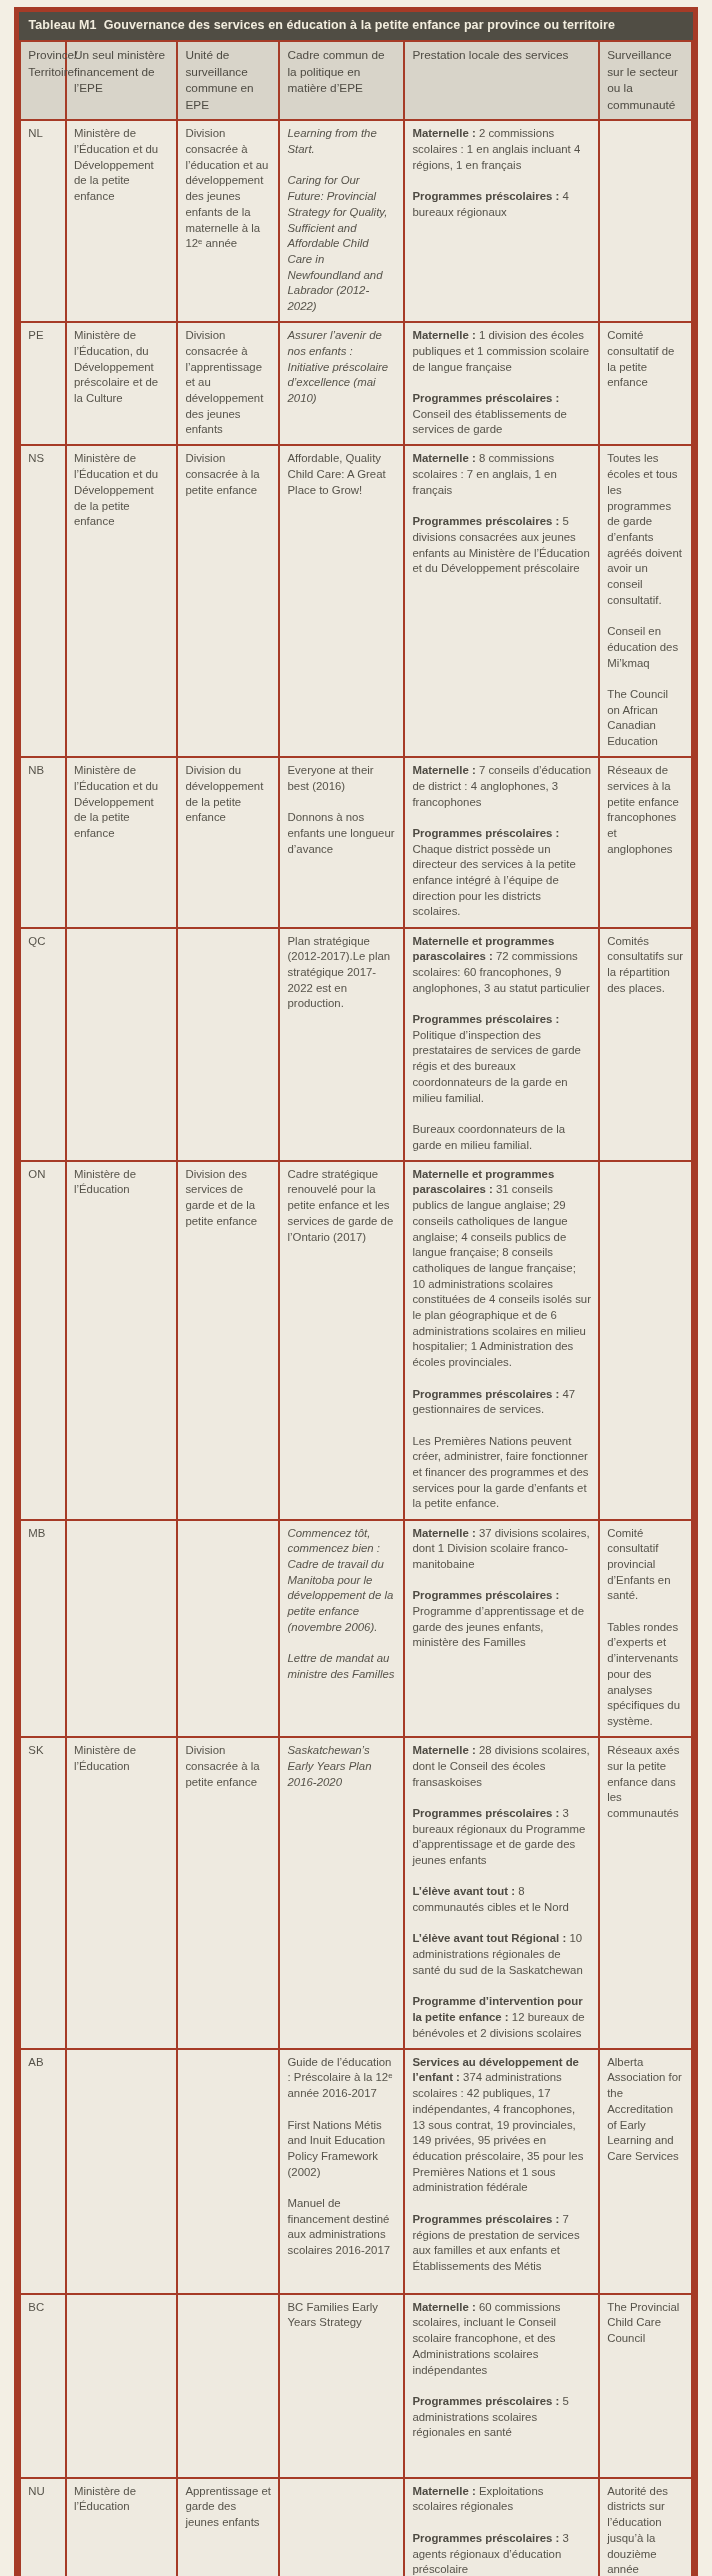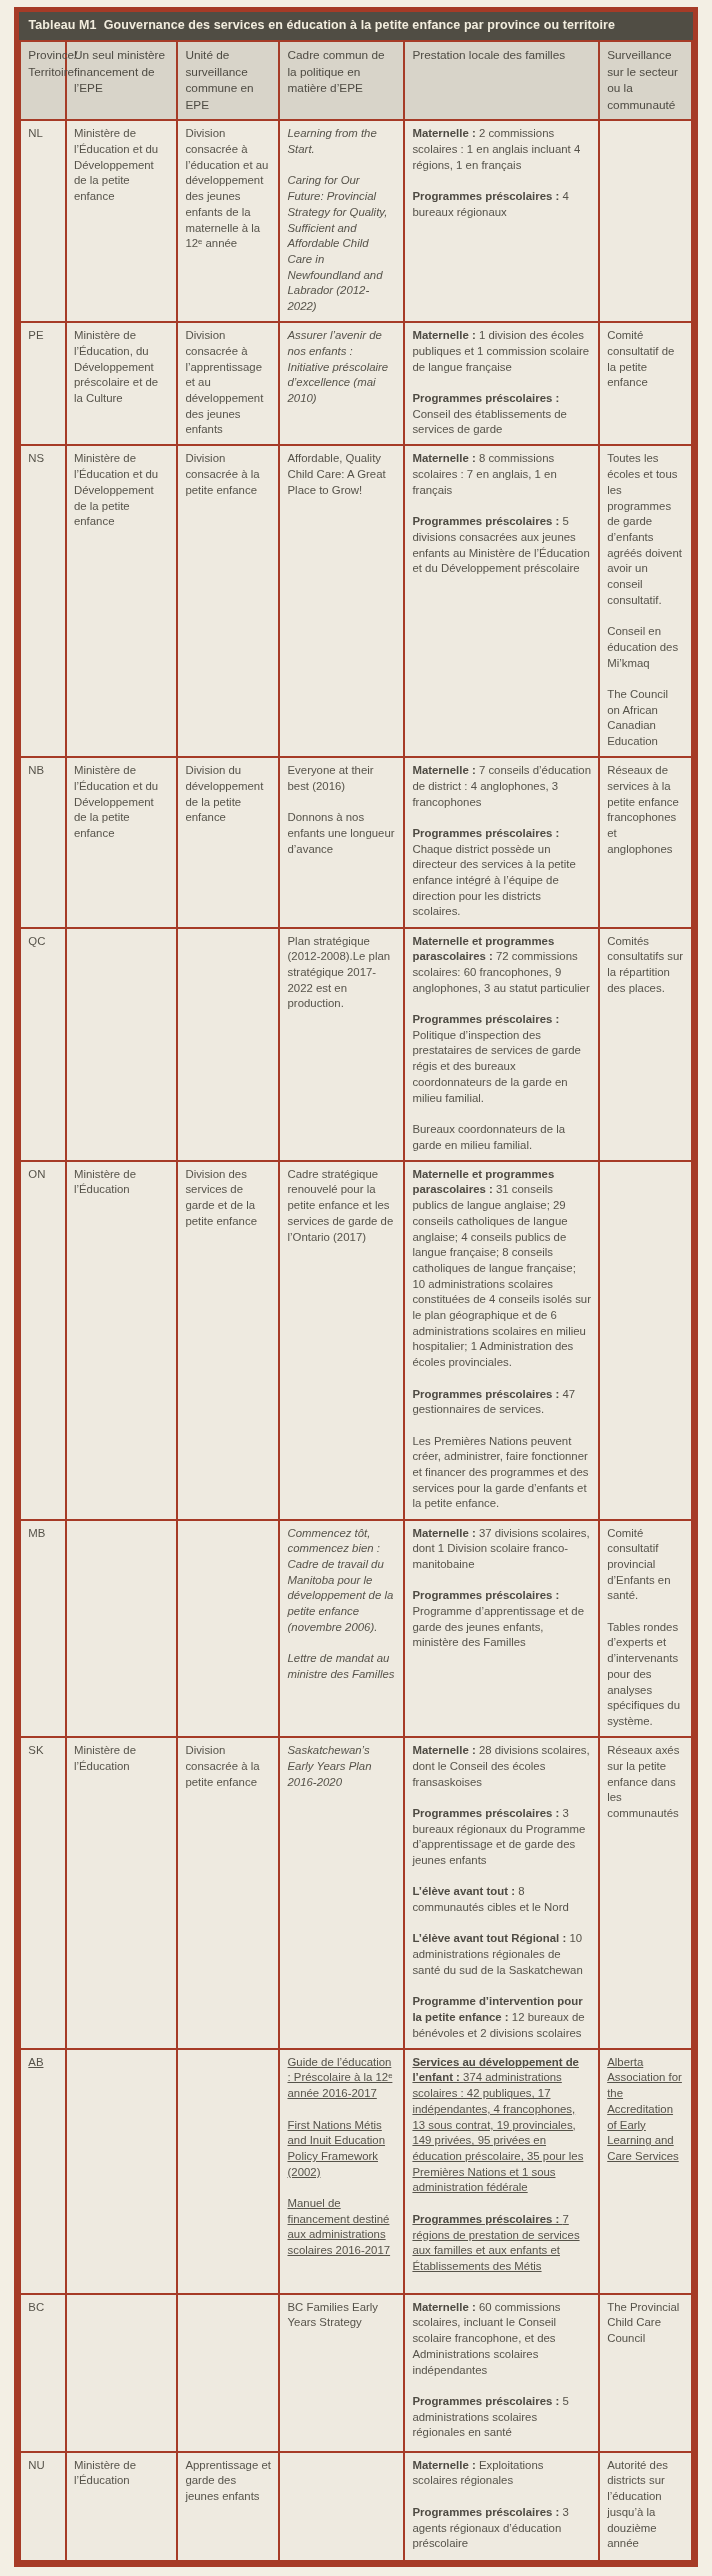--- a/index.html
+++ b/index.html
@@ -55,22 +55,22 @@
   td p.it{font-style:italic;}
   
   tbody tr:nth-child(1){height:151px;}
   tbody tr:nth-child(2){height:117px;}
   tbody tr:nth-child(3){height:242px;}
   tbody tr:nth-child(4){height:165px;}
   tbody tr:nth-child(5){height:216px;}
   tbody tr:nth-child(6){height:348px;}
   tbody tr:nth-child(7){height:162px;}
   tbody tr:nth-child(8){height:305px;}
-  tbody tr:nth-child(9){height:245px;text-decoration:underline;}
-  tbody tr:nth-child(10){height:158px;}
+  tbody tr:nth-child(9){height:245px;}
+  tbody tr:nth-child(10){height:184px;}
   tbody tr:nth-child(11){height:109px;}
   tbody tr:nth-child(12){height:160px;}
   tbody tr:nth-child(13){height:78px;}
 </style>
 </head>
 <body>
 
 <div class="frame">
   <div class="title-bar">Tableau M1&nbsp; Gouvernance des services en éducation à la petite enfance par province ou territoire</div>
   <table>
@@ -81,21 +81,21 @@
       <col style="width:18.6%">
       <col style="width:29.0%">
       <col style="width:13.8%">
     </colgroup>
     <thead>
       <tr>
         <th>Province/ Territoire</th>
         <th>Un seul ministère financement de l’EPE</th>
         <th>Unité de surveillance commune en EPE</th>
         <th>Cadre commun de la politique en matière d’EPE</th>
-        <th>Prestation locale des familles</th>
+        <th>Prestation locale des services</th>
         <th>Surveillance sur le secteur ou la communauté</th>
       </tr>
     </thead>
     <tbody>
         <tr>
           <td class="code">NL</td>
           <td>
             <p>Ministère de l’Éducation et du Développement de la petite enfance</p>
           </td>
           <td>
@@ -169,21 +169,21 @@
           </td>
           <td>
             <p>Réseaux de services à la petite enfance francophones et anglophones</p>
           </td>
         </tr>
         <tr>
           <td class="code">QC</td>
           <td></td>
           <td></td>
           <td>
-            <p>Plan stratégique (2012-2008).Le plan stratégique 2017-2022 est en production.</p>
+            <p>Plan stratégique (2012-2017).Le plan stratégique 2017-2022 est en production.</p>
           </td>
           <td>
             <p><b>Maternelle et programmes parascolaires : </b>72 commissions scolaires: 60 francophones, 9 anglophones, 3 au statut particulier</p>
             <p><b>Programmes préscolaires : </b>Politique d’inspection des prestataires de services de garde régis et des bureaux coordonnateurs de la garde en milieu familial.</p>
             <p>Bureaux coordonnateurs de la garde en milieu familial.</p>
           </td>
           <td>
             <p>Comités consultatifs sur la répartition des places.</p>
           </td>
         </tr>

